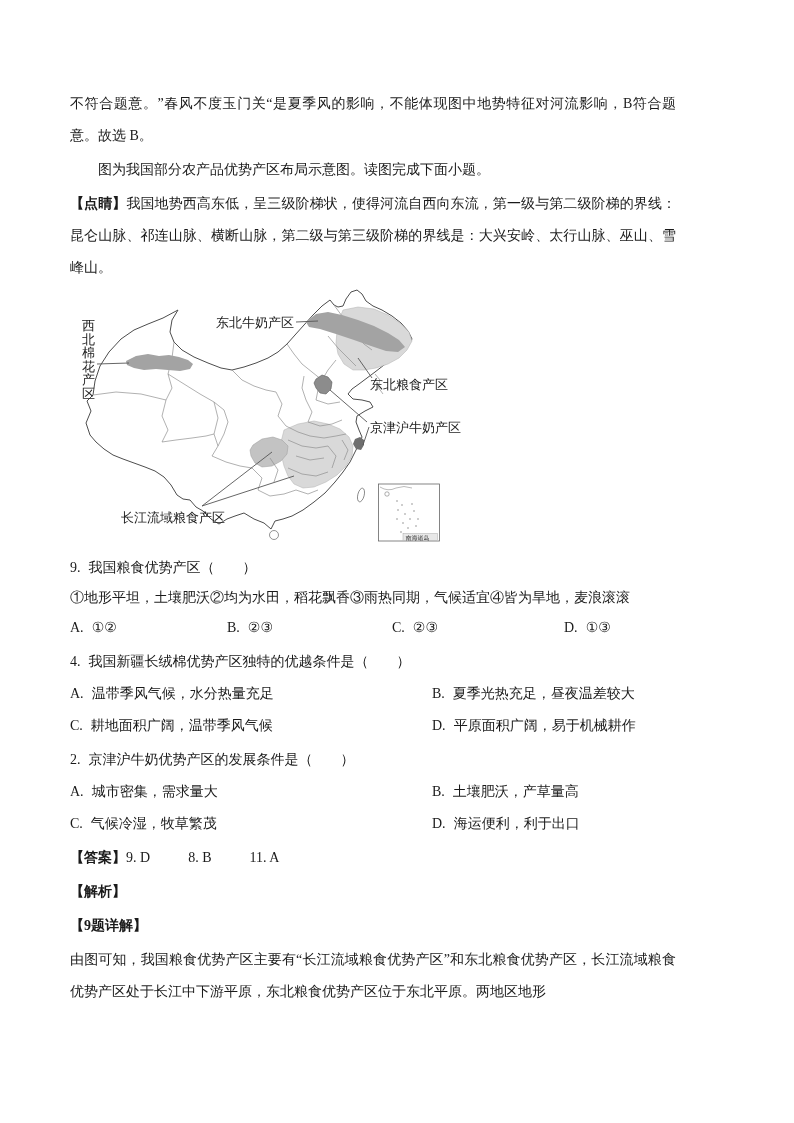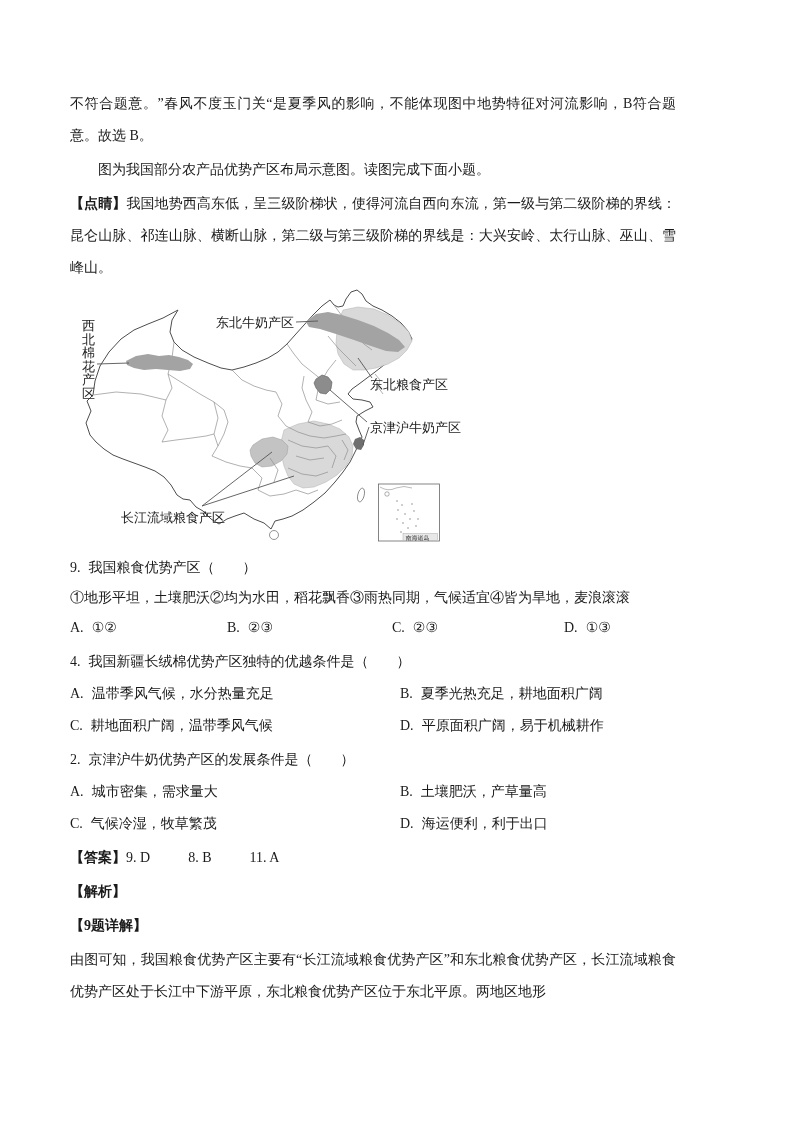--- a/index.html
+++ b/index.html
@@ -22,21 +22,21 @@
   .map-wrap { margin: 4px 0 2px -4px; }
   .map-wrap svg { display: block; }
   .q-header { font-size: 14px; line-height: 32px; display: flex; }
   .q-num { margin-right: 8px; }
   .q-stem-line { font-size: 14px; line-height: 28px; text-align: justify; }
   .opt-row4 { display: flex; font-size: 14px; line-height: 32px; }
   .opt-row4 .c1 { width: 157px; }
   .opt-row4 .c2 { width: 165px; }
   .opt-row4 .c3 { width: 172px; }
   .opt-row4 .c4 { flex: 1; }
-  .opt-row2 { display: flex; font-size: 14px; line-height: 32px; }
+  .opt-row2 { display: flex; font-size: 14px; line-height: 32px; gap: 32px; }
   .opt-row2 .left { width: 330px; }
   .opt-label { margin-right: 8px; }
   .answer-line { font-size: 14px; line-height: 32px; margin-top: 2px; }
   .answer-item { margin-right: 38px; text-align: center; }
   .map-label { font-size: 13px; fill: #222222; font-family: "Liberation Serif", "DejaVu Serif", serif; }
   .inset-caption { font-size: 6px; fill: #333333; font-family: "Liberation Serif", serif; }
   .border-line { fill: none; stroke: #8f8f8f; stroke-width: 0.7; stroke-linejoin: round; }
   .leader { stroke: #555555; stroke-width: 0.9; }
 </style>
 </head>
@@ -146,21 +146,21 @@
     </div>
   </div>
 
   <div class="mt2">
     <div class="q-header">
       <span class="q-num">4.</span>
       <span>我国新疆长绒棉优势产区独特的优越条件是（　　）</span>
     </div>
     <div class="opt-row2">
       <span class="left"><span class="opt-label">A.</span><span>温带季风气候，水分热量充足</span></span>
-      <span><span class="opt-label">B.</span><span>夏季光热充足，耕地面积广阔</span></span>
+      <span><span class="opt-label">B.</span><span>夏季光热充足，昼夜温差较大</span></span>
     </div>
     <div class="opt-row2">
       <span class="left"><span class="opt-label">C.</span><span>耕地面积广阔，温带季风气候</span></span>
       <span><span class="opt-label">D.</span><span>平原面积广阔，易于机械耕作</span></span>
     </div>
   </div>
 
   <div class="mt2">
     <div class="q-header">
       <span class="q-num">2.</span>

